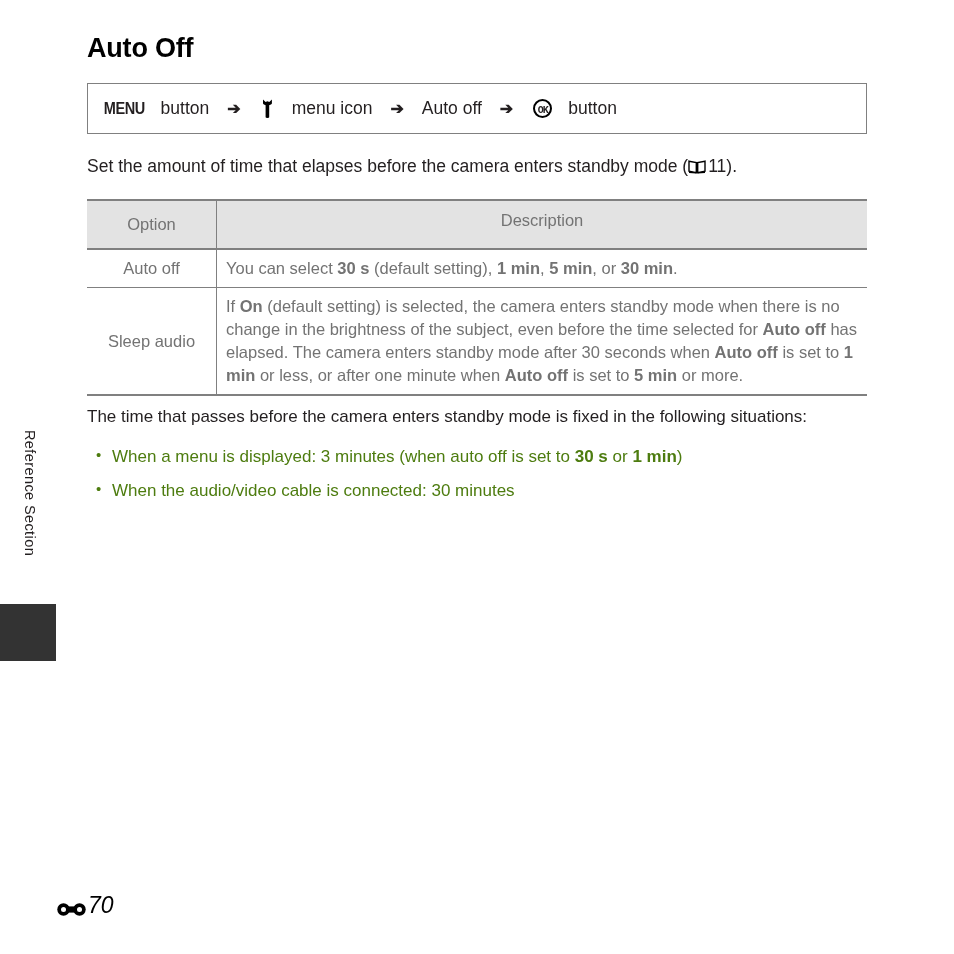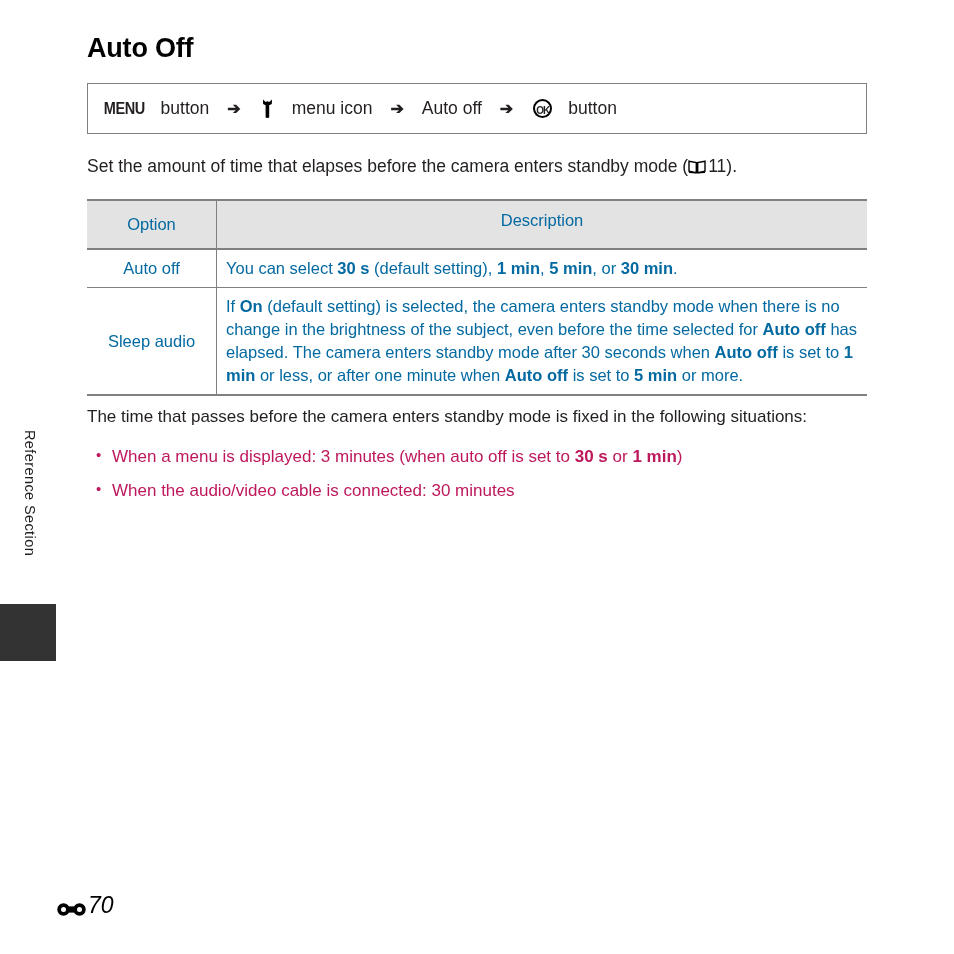--- a/index.html
+++ b/index.html
@@ -102,21 +102,21 @@
     border: 2px solid #000;
     border-radius: 50%;
     font-size: 10px;
     font-weight: bold;
     line-height: 19px;
     text-align: center;
     margin: 0 4px 0 2px;
     vertical-align: -4px;
     letter-spacing: -1px;
     box-sizing: border-box;
-    font-family: Liberation Sans, sans-serif;
+    font-family: Liberation Mono, monospace;
   }
 
   
   .intro {
     margin-top: 21px;
     font-size: 17.5px;
     line-height: 1.35;
     color: #231f20;
   }
   .book-icon {
@@ -126,21 +126,21 @@
     vertical-align: -2px;
     margin: 0 2px 0 0px;
   }
 
   
   table.spec {
     margin-top: 20px;
     border-collapse: collapse;
     width: 780px;
     font-size: 16.5px;
-    color: #0369a1;
+    color: #737373;
   }
   table.spec th, table.spec td {
     padding: 0;
   }
   .thead-row th {
     background: #e3e3e3;
     font-weight: normal;
     height: 31px;
     border-top: 2.5px solid #808080;
     border-bottom: 2.5px solid #808080;
@@ -196,21 +196,21 @@
     color: #231f20;
     line-height: 1.35;
   }
   ul.note-list {
     margin: 8px 0 0 0;
     padding: 0;
     list-style: none;
   }
   ul.note-list li {
     font-size: 17px;
-    color: #be185d;
+    color: #4d7c0f;
     line-height: 1.35;
     margin-top: 11px;
     padding-left: 25px;
     position: relative;
   }
   ul.note-list li::before {
     content: "\2022";
     position: absolute;
     left: 9px;
     top: -1px;

